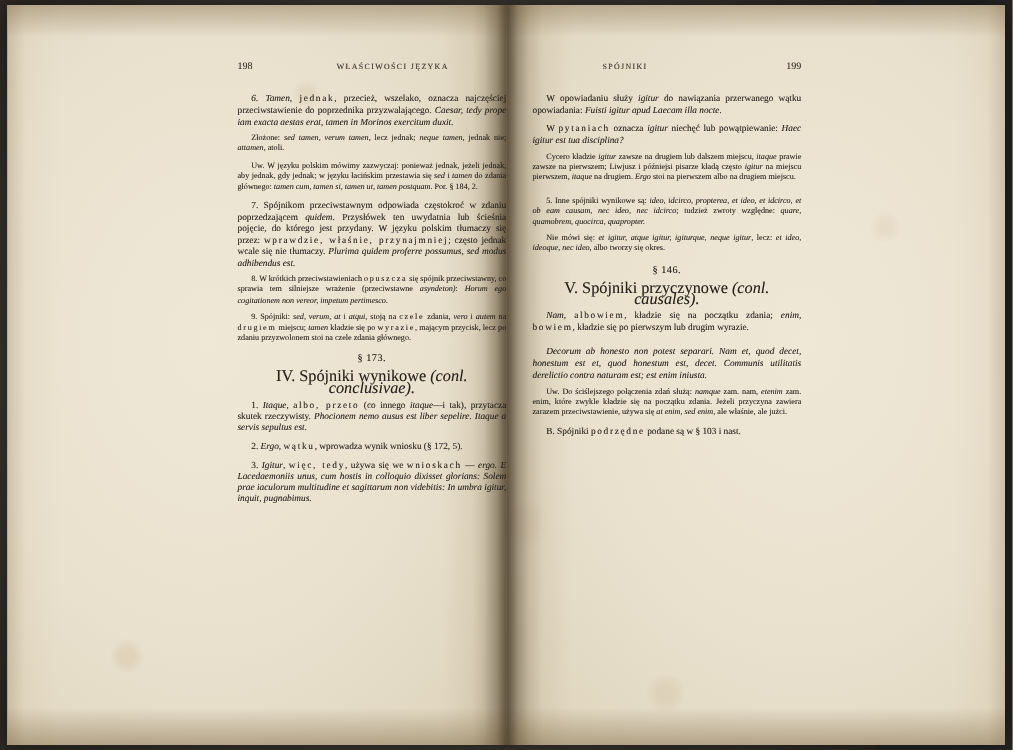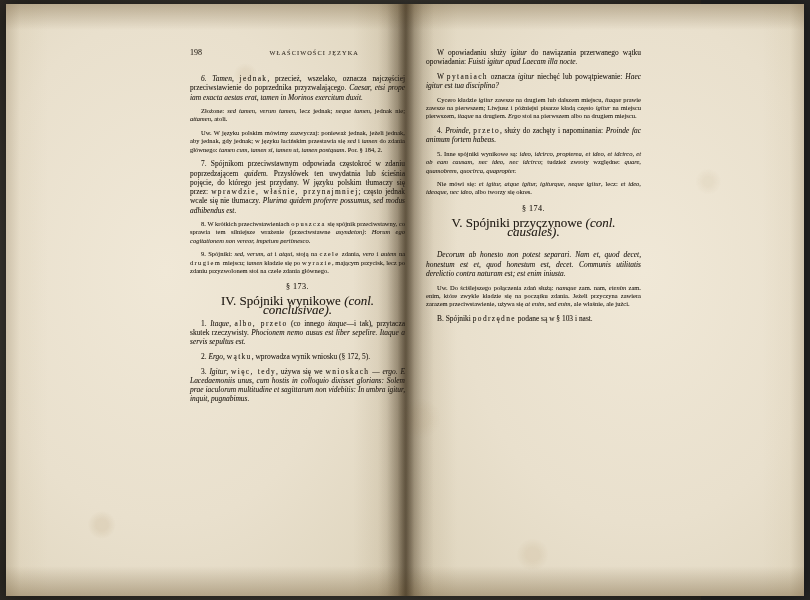--- a/index.html
+++ b/index.html
@@ -114,21 +114,21 @@
 
     <div class="col col-left">
 
       <div class="runhead rh-left">
         <span class="folio">198</span>
         <span class="ttl">WŁAŚCIWOŚCI JĘZYKA</span>
       </div>
 
       <p>
         <span class="it">6. Tamen</span>, <span class="sp">jednak</span>, przecież, wszelako, oznacza najczęściej przeciwstawienie do poprzednika przyzwalającego.
-        <span class="it">Caesar, etsi prope iam exacta aestas erat, tamen in Morinos exercitum duxit.</span>
+        <span class="it">Caesar, tedy prope iam exacta aestas erat, tamen in Morinos exercitum duxit.</span>
       </p>
 
       <div class="gap"></div>
 
       <p class="small">
         Złożone: <span class="it">sed tamen, verum tamen</span>, lecz jednak; <span class="it">neque tamen</span>, jednak nie; <span class="it">attamen</span>, atoli.
       </p>
 
       <div class="gap"></div>
 
@@ -171,60 +171,64 @@
 
       <div class="gap"></div>
 
       <p>
         3. <span class="it">Igitur</span>, <span class="sp">więc, tedy</span>, używa się we <span class="sp">wnioskach</span> — <span class="it">ergo. E Lacedaemoniis unus, cum hostis in colloquio dixisset glorians: Solem prae iaculorum multitudine et sagittarum non videbitis: In umbra igitur, inquit, pugnabimus.</span>
       </p>
     </div>
 
     <div class="col col-right">
 
+      <div class="runhead rh-right">
+        <span class="ttl">SPÓJNIKI</span>
+        <span class="folio">199</span>
+      </div>
 
       <p>
         W opowiadaniu służy <span class="it">igitur</span> do nawiązania przerwanego wątku opowiadania: <span class="it">Fuisti igitur apud Laecam illa nocte.</span>
       </p>
 
       <div class="gap"></div>
 
       <p>
         W <span class="sp">pytaniach</span> oznacza <span class="it">igitur</span> niechęć lub powątpiewanie: <span class="it">Haec igitur est tua disciplina?</span>
       </p>
 
       <div class="gap"></div>
 
       <p class="small">
         Cycero kładzie <span class="it">igitur</span> zawsze na drugiem lub dalszem miejscu, <span class="it">itaque</span> prawie zawsze na pierwszem; Liwjusz i późniejsi pisarze kładą często <span class="it">igitur</span> na miejscu pierwszem, <span class="it">itaque</span> na drugiem. <span class="it">Ergo</span> stoi na pierwszem albo na drugiem miejscu.
       </p>
 
       <div class="gap"></div>
 
-      <p>
-        4. <span class="it">Proinde</span>, <span class="sp">przeto</span>, służy do zachęty i napominania: <span class="it">Proinde fac animum fortem habeas.</span>
-      </p>
 
       <div class="gap"></div>
 
       <p class="small">
         5. Inne spójniki wynikowe są: <span class="it">ideo, idcirco, propterea, et ideo, et idcirco, et ob eam causam, nec ideo, nec idcirco</span>; tudzież zwroty względne: <span class="it">quare, quamobrem, quocirca, quapropter.</span>
       </p>
 
       <div class="gap"></div>
 
       <p class="small">
         Nie mówi się: <span class="it">et igitur, atque igitur, igiturque, neque igitur</span>, lecz: <span class="it">et ideo, ideoque, nec ideo</span>, albo tworzy się okres.
       </p>
 
-      <p class="sec">§ 174.</p>
+      <p class="sec">§ 146.</p>
       <p class="subhead">
         V. Spójniki przyczynowe <span class="it">(conl. causales).</span>
       </p>
 
+      <p>
+        <span class="it">Nam</span>, <span class="sp">albowiem</span>, kładzie się na początku zdania; <span class="it">enim</span>, <span class="sp">bowiem</span>, kładzie się po pierwszym lub drugim wyrazie.
+      </p>
 
       <div class="gap"></div>
 
 
       <div class="gap"></div>
 
       <p class="it">
         Decorum ab honesto non potest separari. Nam et, quod decet, honestum est et, quod honestum est, decet. Communis utilitatis derelictio contra naturam est; est enim iniusta.
       </p>
 

